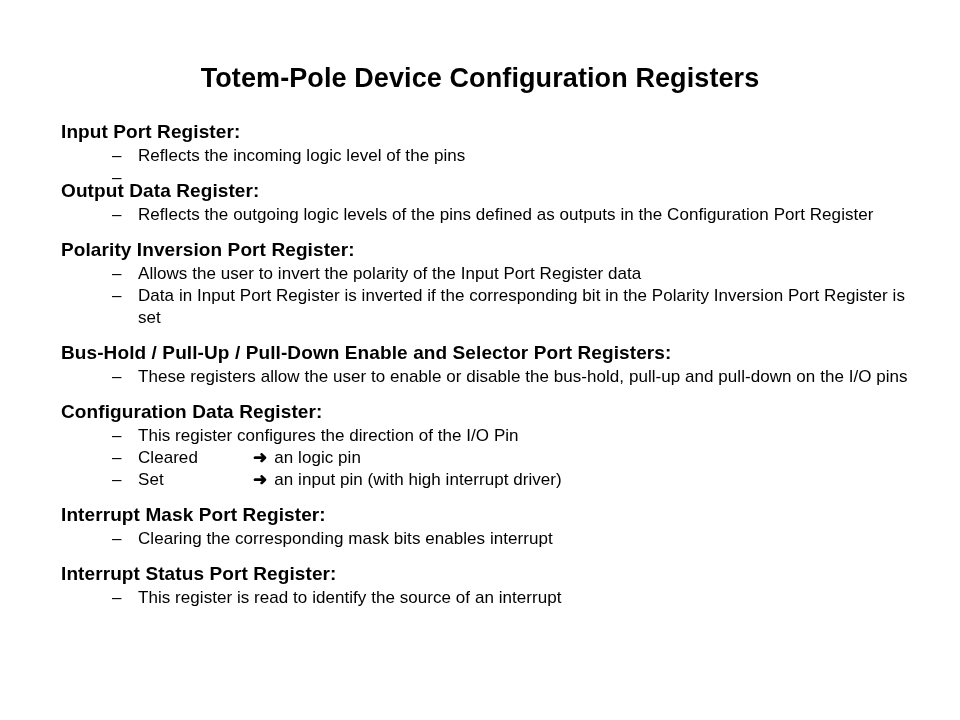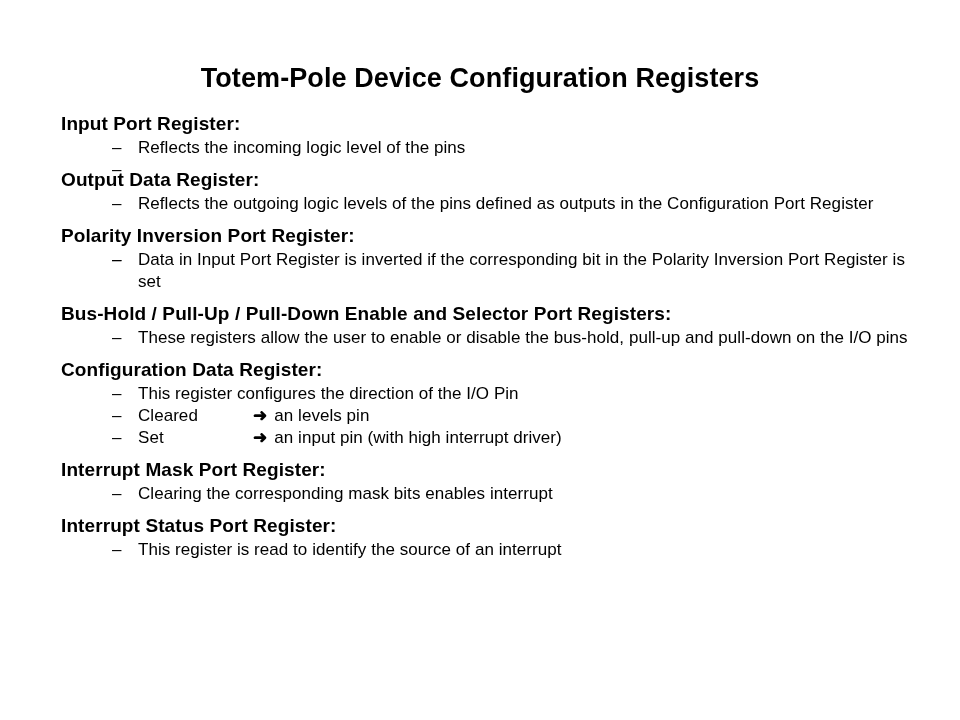--- a/index.html
+++ b/index.html
@@ -49,21 +49,21 @@
   }
   .reg-block:last-child {
     margin-bottom: 0;
   }
 
   .reg-heading {
     font-size: 19px;
     font-weight: bold;
     line-height: 24px;
     letter-spacing: 0.1px;
-    margin: 4px 0 1px 0;
+    margin: 12px 0 1px 0;
     white-space: nowrap;
   }
 
   .bullet-list {
     list-style: none;
     margin: 0;
     padding: 0;
   }
 
   .bullet {
@@ -111,35 +111,35 @@
       </div>
       <div class="reg-block">
         <div class="reg-heading">Output Data Register:</div>
         <ul class="bullet-list">
           <li class="bullet"><span class="dash">–</span><span>Reflects the outgoing logic levels of the pins defined as outputs in the Configuration Port Register</span></li>
         </ul>
       </div>
       <div class="reg-block">
         <div class="reg-heading">Polarity Inversion Port Register:</div>
         <ul class="bullet-list">
-          <li class="bullet"><span class="dash">–</span></li>
+          <li class="bullet"><span class="dash">–</span><span>Allows the user to invert the polarity of the Input Port Register data</span></li>
           <li class="bullet"><span class="dash">–</span><span>Data in Input Port Register is inverted if the corresponding bit in the Polarity Inversion Port Register is set</span></li>
         </ul>
       </div>
       <div class="reg-block">
         <div class="reg-heading">Bus-Hold / Pull-Up / Pull-Down Enable and Selector Port Registers:</div>
         <ul class="bullet-list">
           <li class="bullet"><span class="dash">–</span><span>These registers allow the user to enable or disable the bus-hold, pull-up and pull-down  on the I/O pins</span></li>
         </ul>
       </div>
       <div class="reg-block">
         <div class="reg-heading">Configuration Data Register:</div>
         <ul class="bullet-list">
           <li class="bullet"><span class="dash">–</span><span>This register configures the direction of the I/O Pin</span></li>
-          <li class="bullet tabbed"><span class="dash">–</span><span class="tab-label">Cleared</span><span class="arrow">➜</span><span>an levels pin</span></li>
+          <li class="bullet tabbed"><span class="dash">–</span><span class="tab-label">Cleared</span><span class="arrow">➜</span><span>an logic pin</span></li>
           <li class="bullet tabbed"><span class="dash">–</span><span class="tab-label">Set</span><span class="arrow">➜</span><span>an input pin (with high interrupt driver)</span></li>
         </ul>
       </div>
       <div class="reg-block">
         <div class="reg-heading">Interrupt Mask Port Register:</div>
         <ul class="bullet-list">
           <li class="bullet"><span class="dash">–</span><span>Clearing the corresponding mask bits enables interrupt</span></li>
         </ul>
       </div>
       <div class="reg-block">

